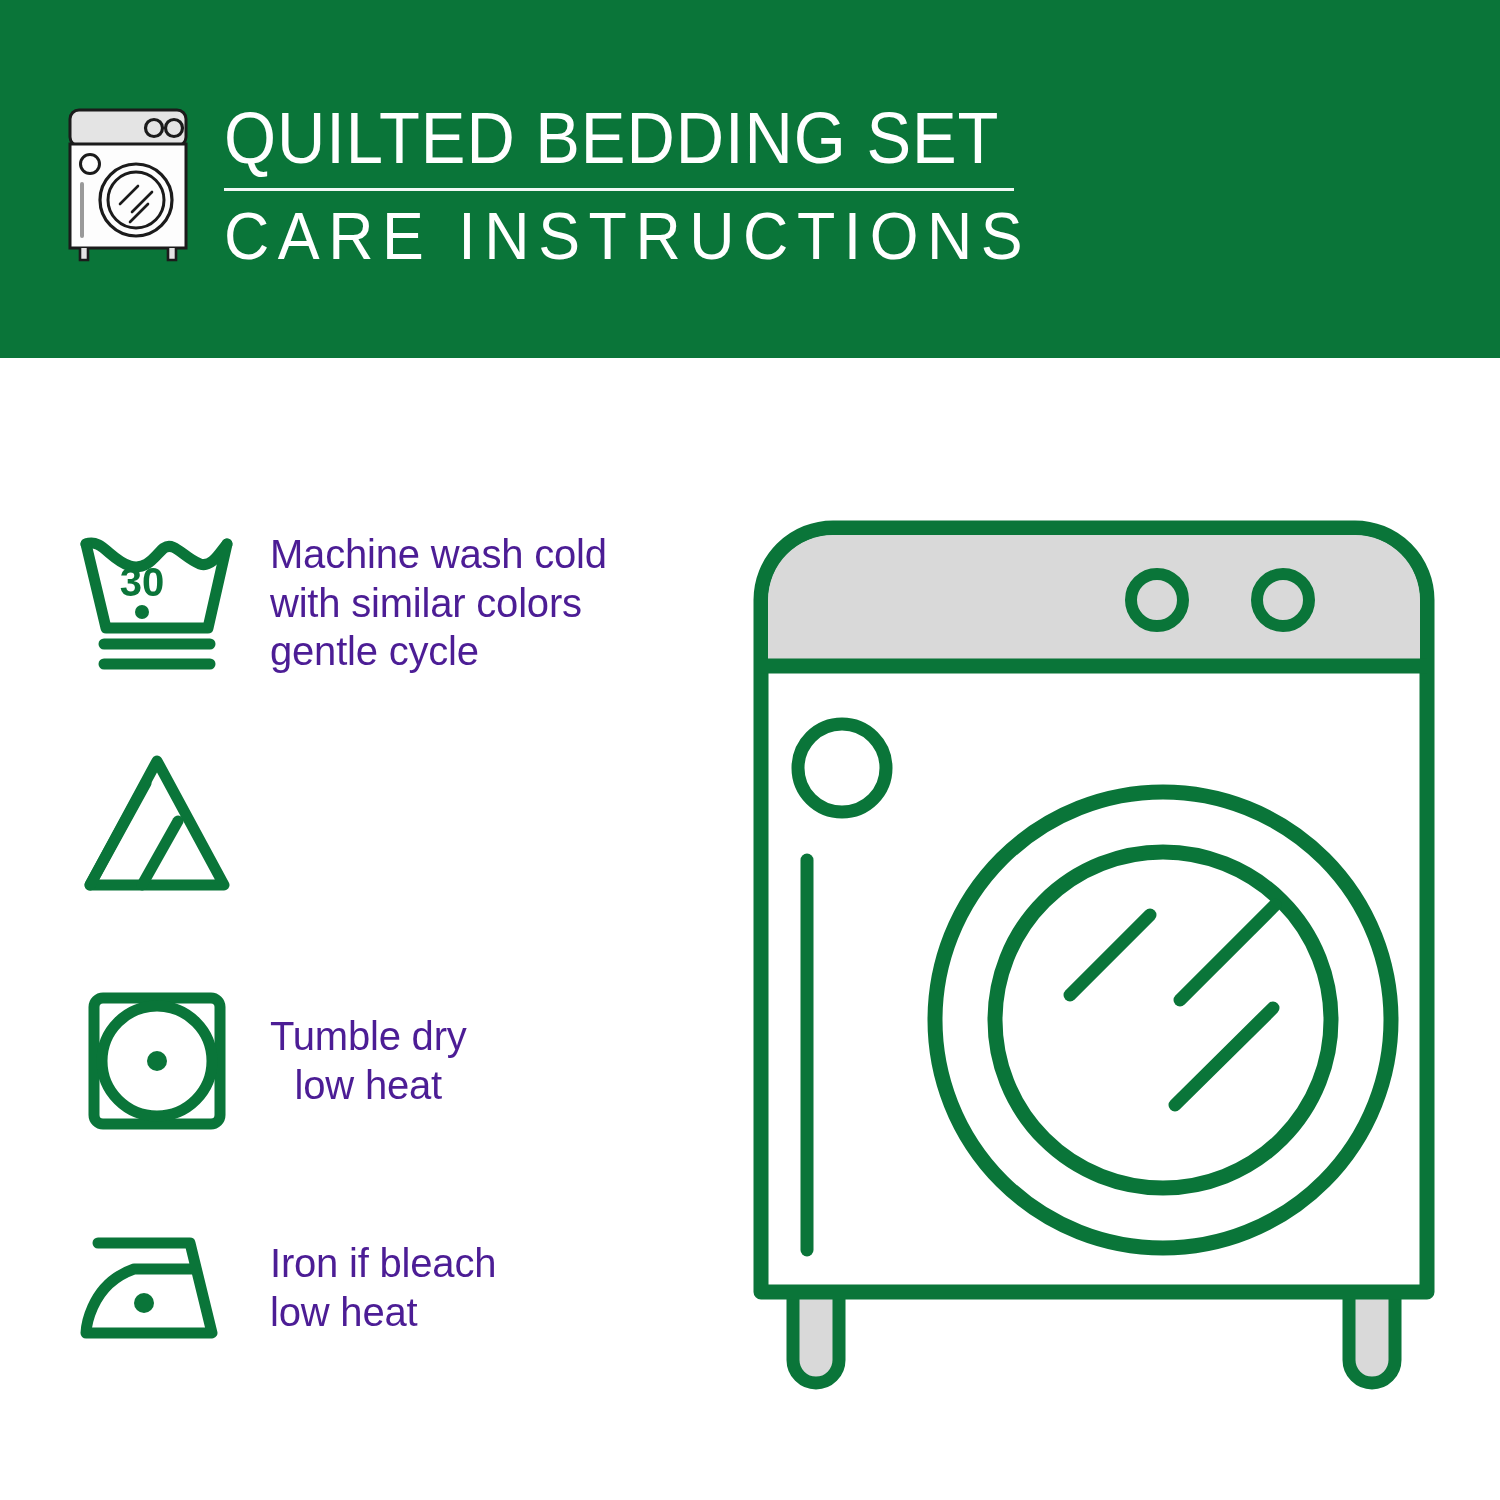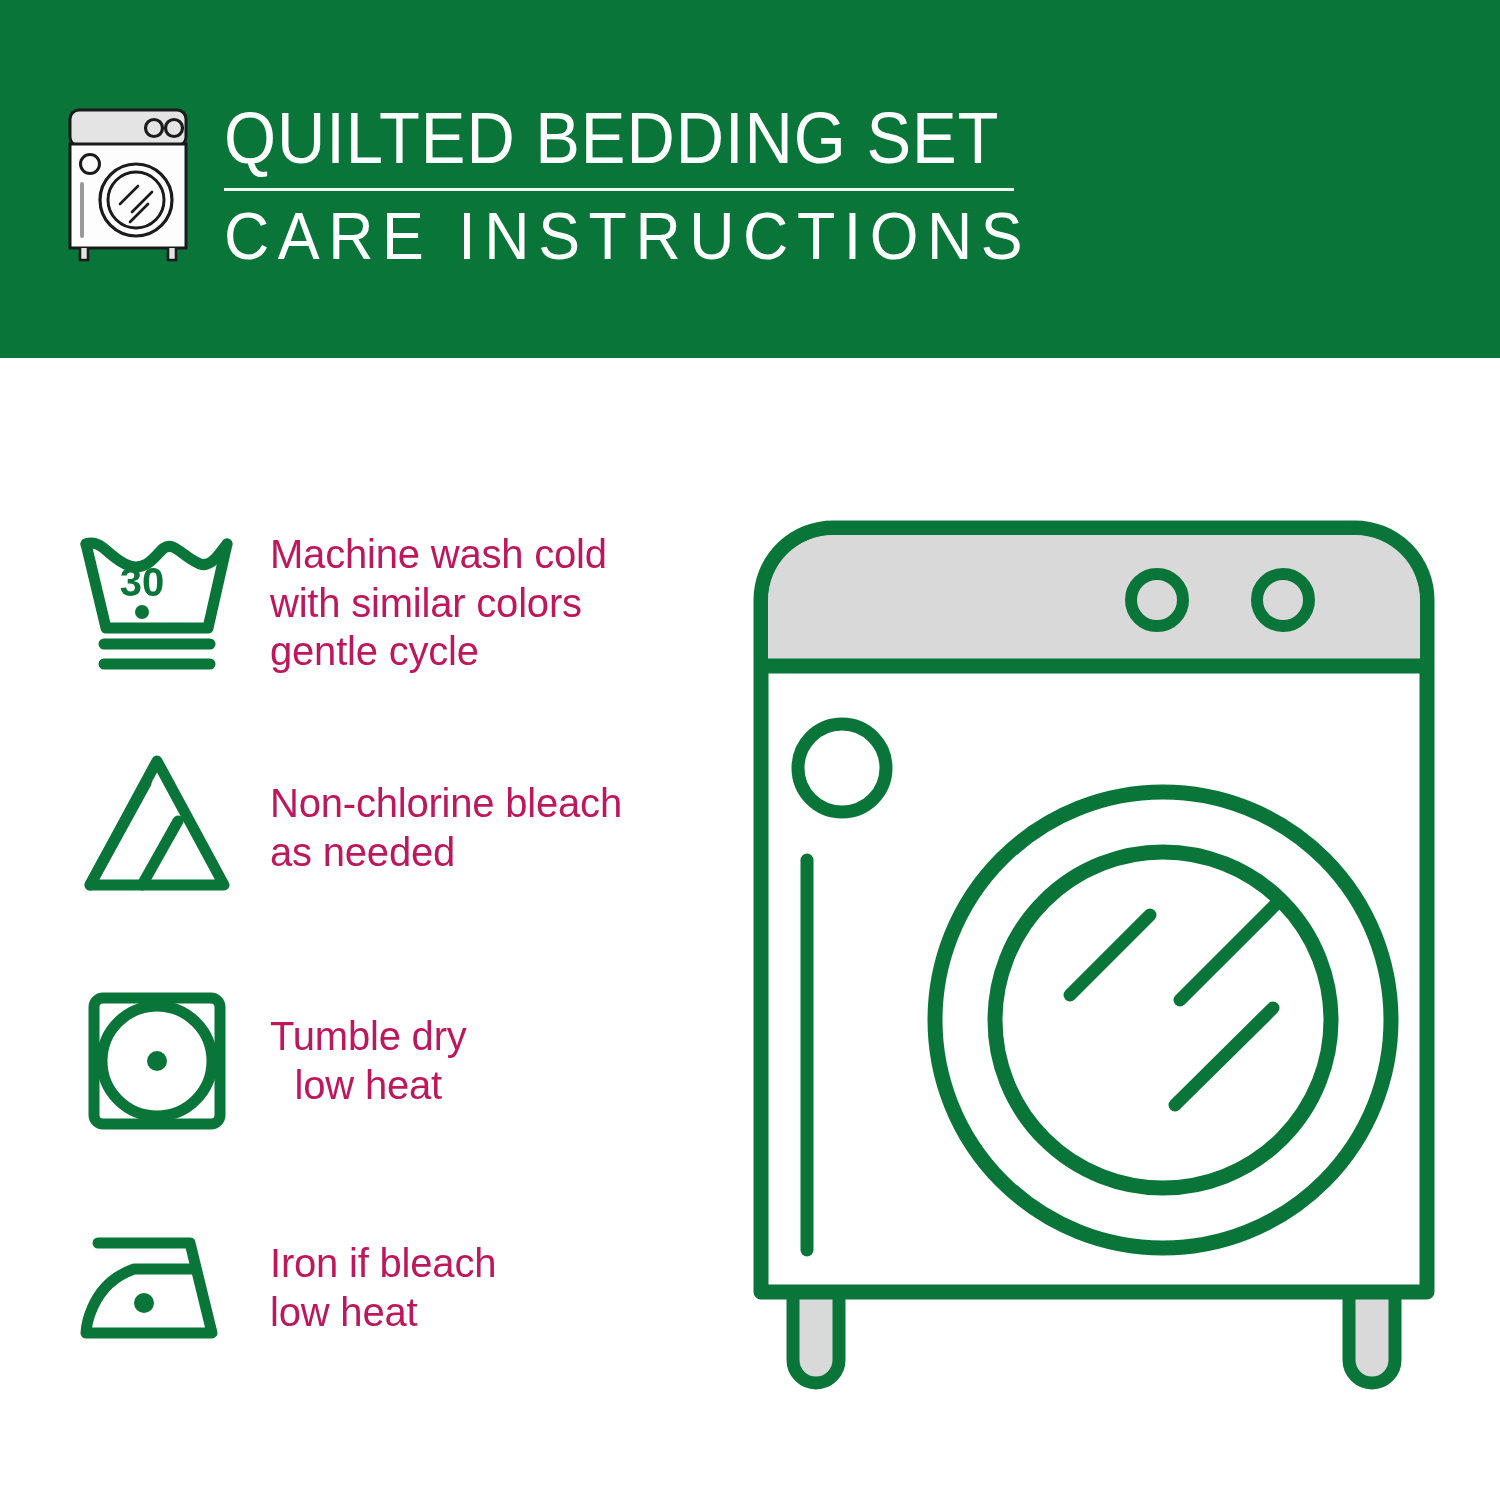--- a/index.html
+++ b/index.html
@@ -52,21 +52,21 @@
 
   
   .care-list{position:absolute;left:0;top:358px;width:740px;height:1142px;}
   .care-row{
     position:absolute;left:72px;
     display:flex;align-items:center;
   }
   .care-row .sym{flex:0 0 auto;width:170px;height:170px;display:block;}
   .care-row .txt{
     margin-left:28px;
-    color:#be185d;
+    color:#4c1d95;
     font-size:40px;
     line-height:1.22;
     font-weight:400;
     letter-spacing:-0.2px;
     white-space:pre-line;
   }
   .row-0{top:160px;}
   .row-1{top:385px;}
   .row-2{top:618px;text-align:center;}
   .row-3{top:845px;}
@@ -131,22 +131,20 @@
     </div>
 
     <div class="care-row row-1">
       <svg class="sym" viewBox="0 0 170 170">
         <g fill="none" stroke="#0a7539" stroke-width="11" stroke-linejoin="round" stroke-linecap="round">
           <path d="M85 18 L 152 142 L 18 142 Z"></path>
           <line x1="74" y1="40" x2="18" y2="142"></line>
           <line x1="106" y1="78" x2="70" y2="142"></line>
         </g>
       </svg>
-      <div class="txt">Non-chlorine bleach
-as needed</div>
     </div>
 
     <div class="care-row row-2">
       <svg class="sym" viewBox="0 0 170 170">
         <rect x="22" y="22" width="126" height="126" rx="9" fill="none" stroke="#0a7539" stroke-width="11"></rect>
         <circle cx="85" cy="85" r="55" fill="none" stroke="#0a7539" stroke-width="11"></circle>
         <circle cx="85" cy="85" r="10" fill="#0a7539"></circle>
       </svg>
       <div class="txt">Tumble dry
 low heat</div>

